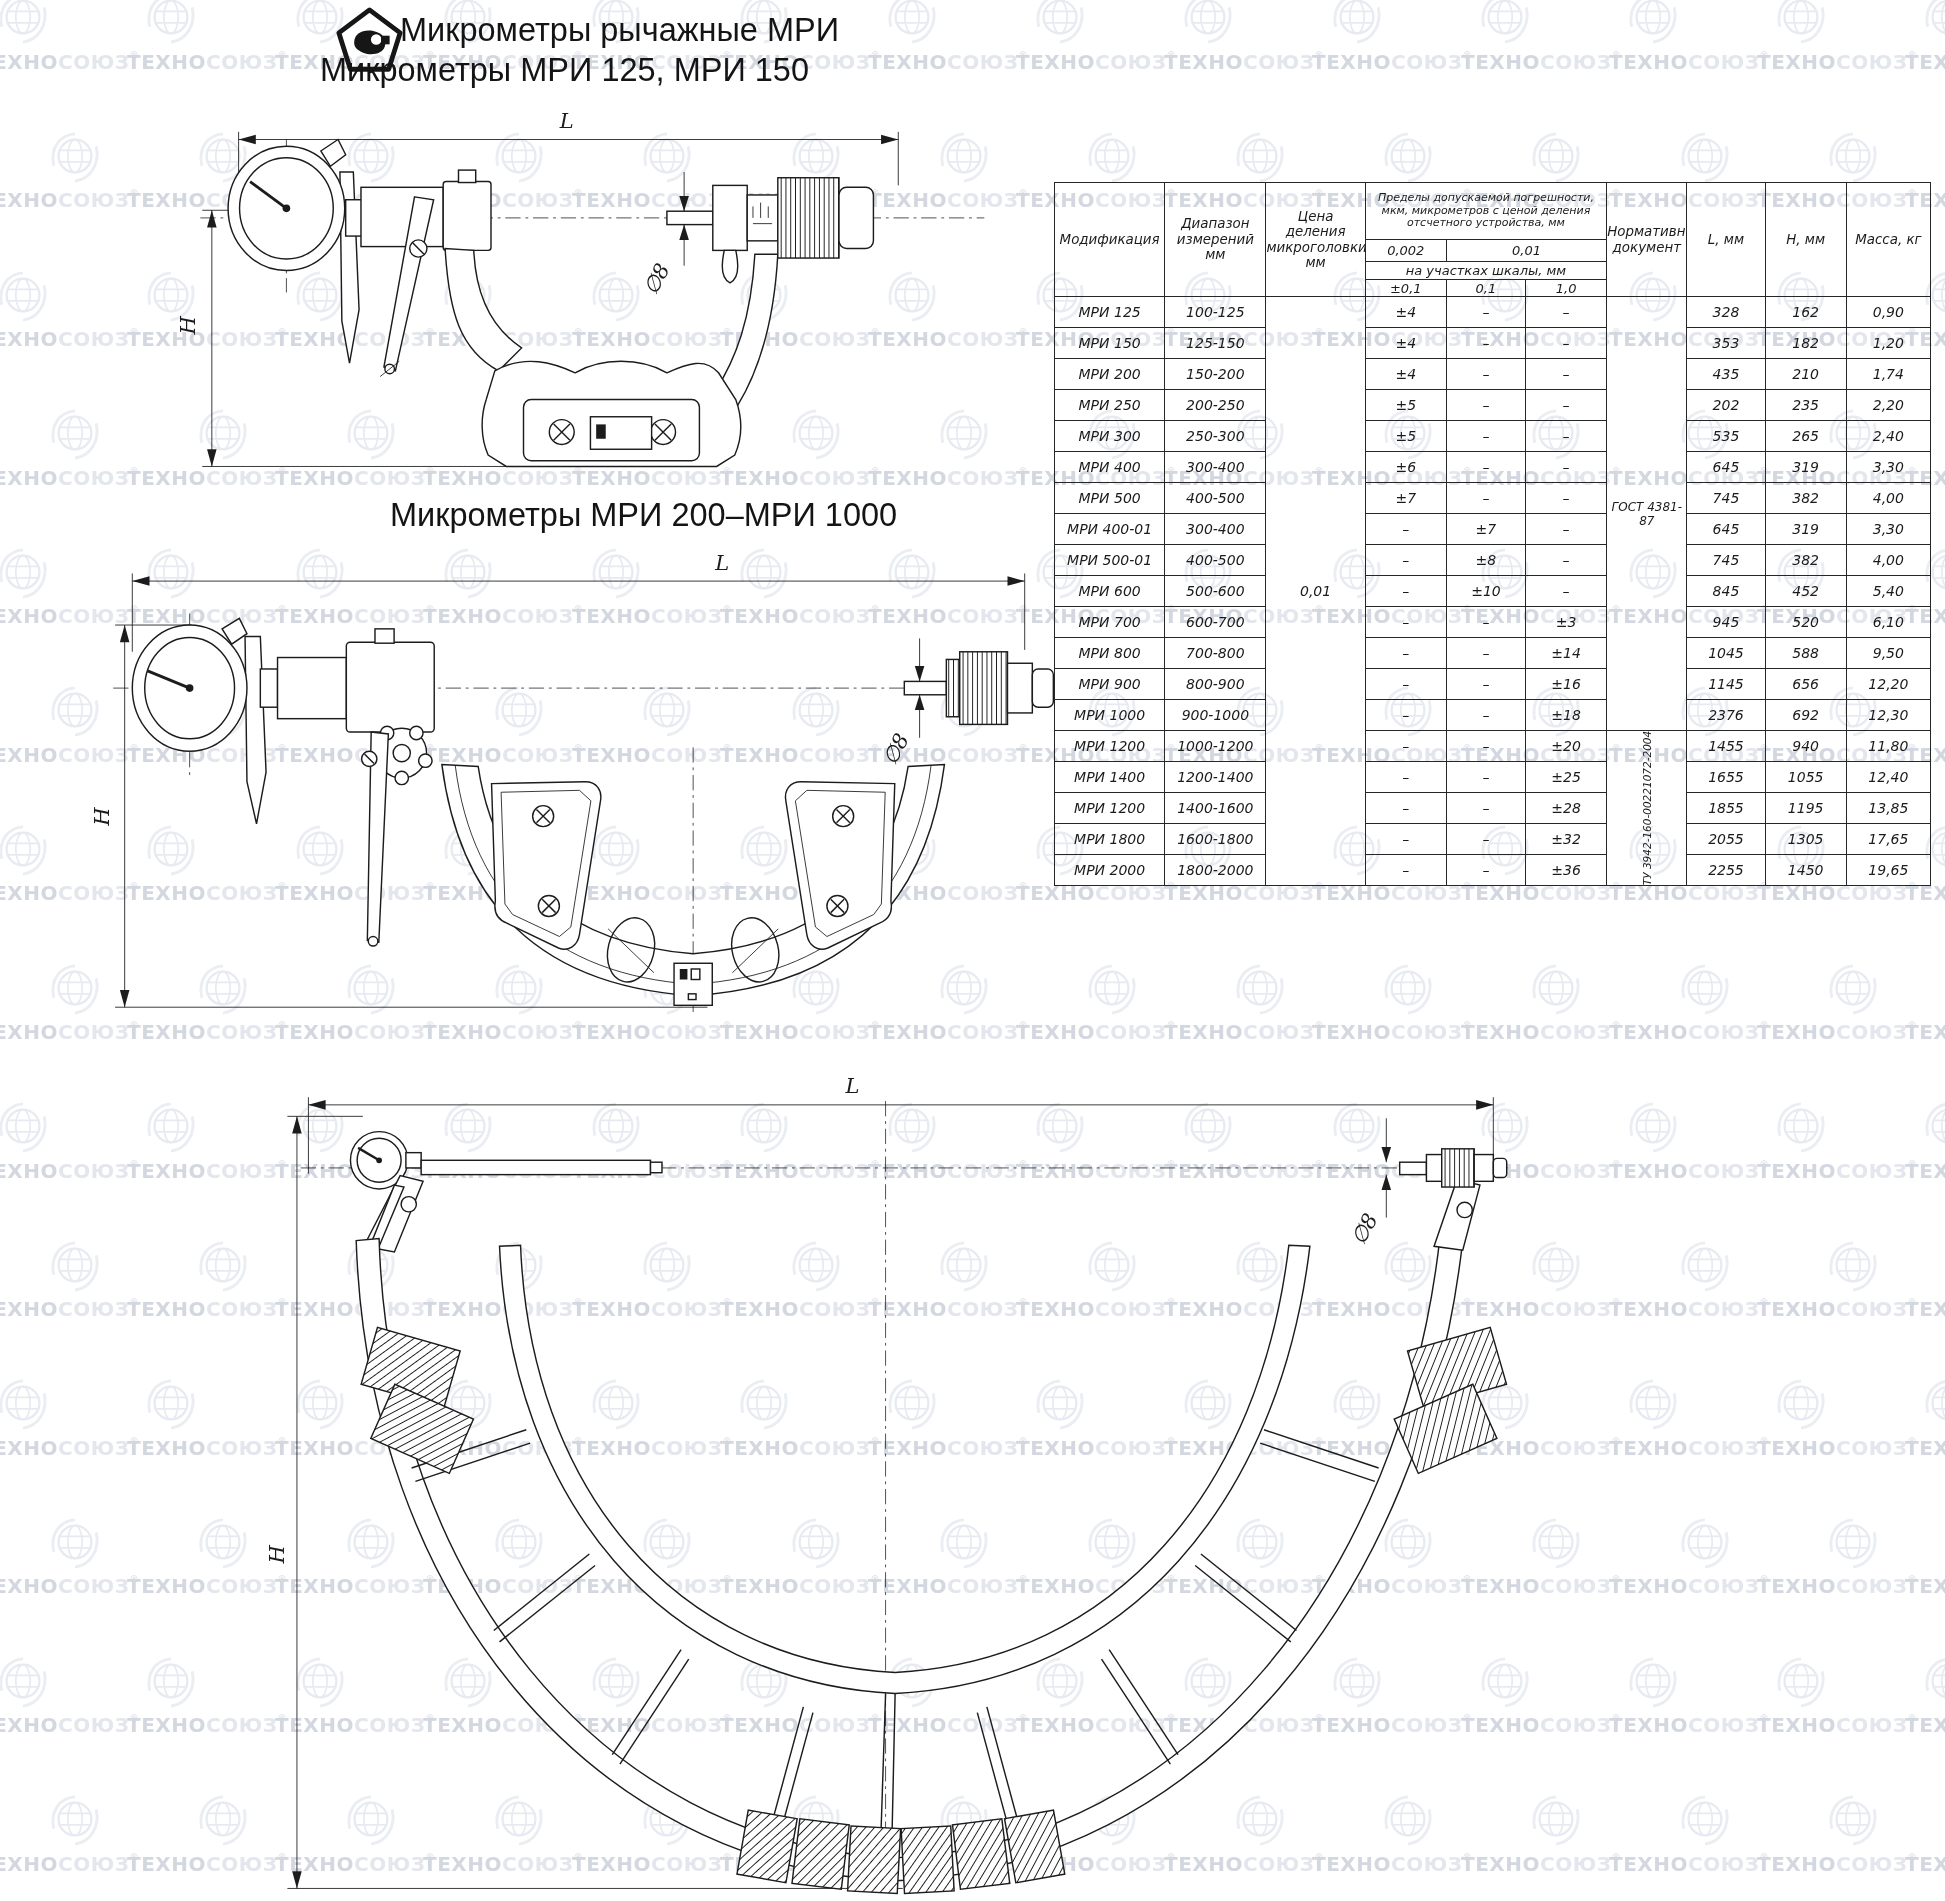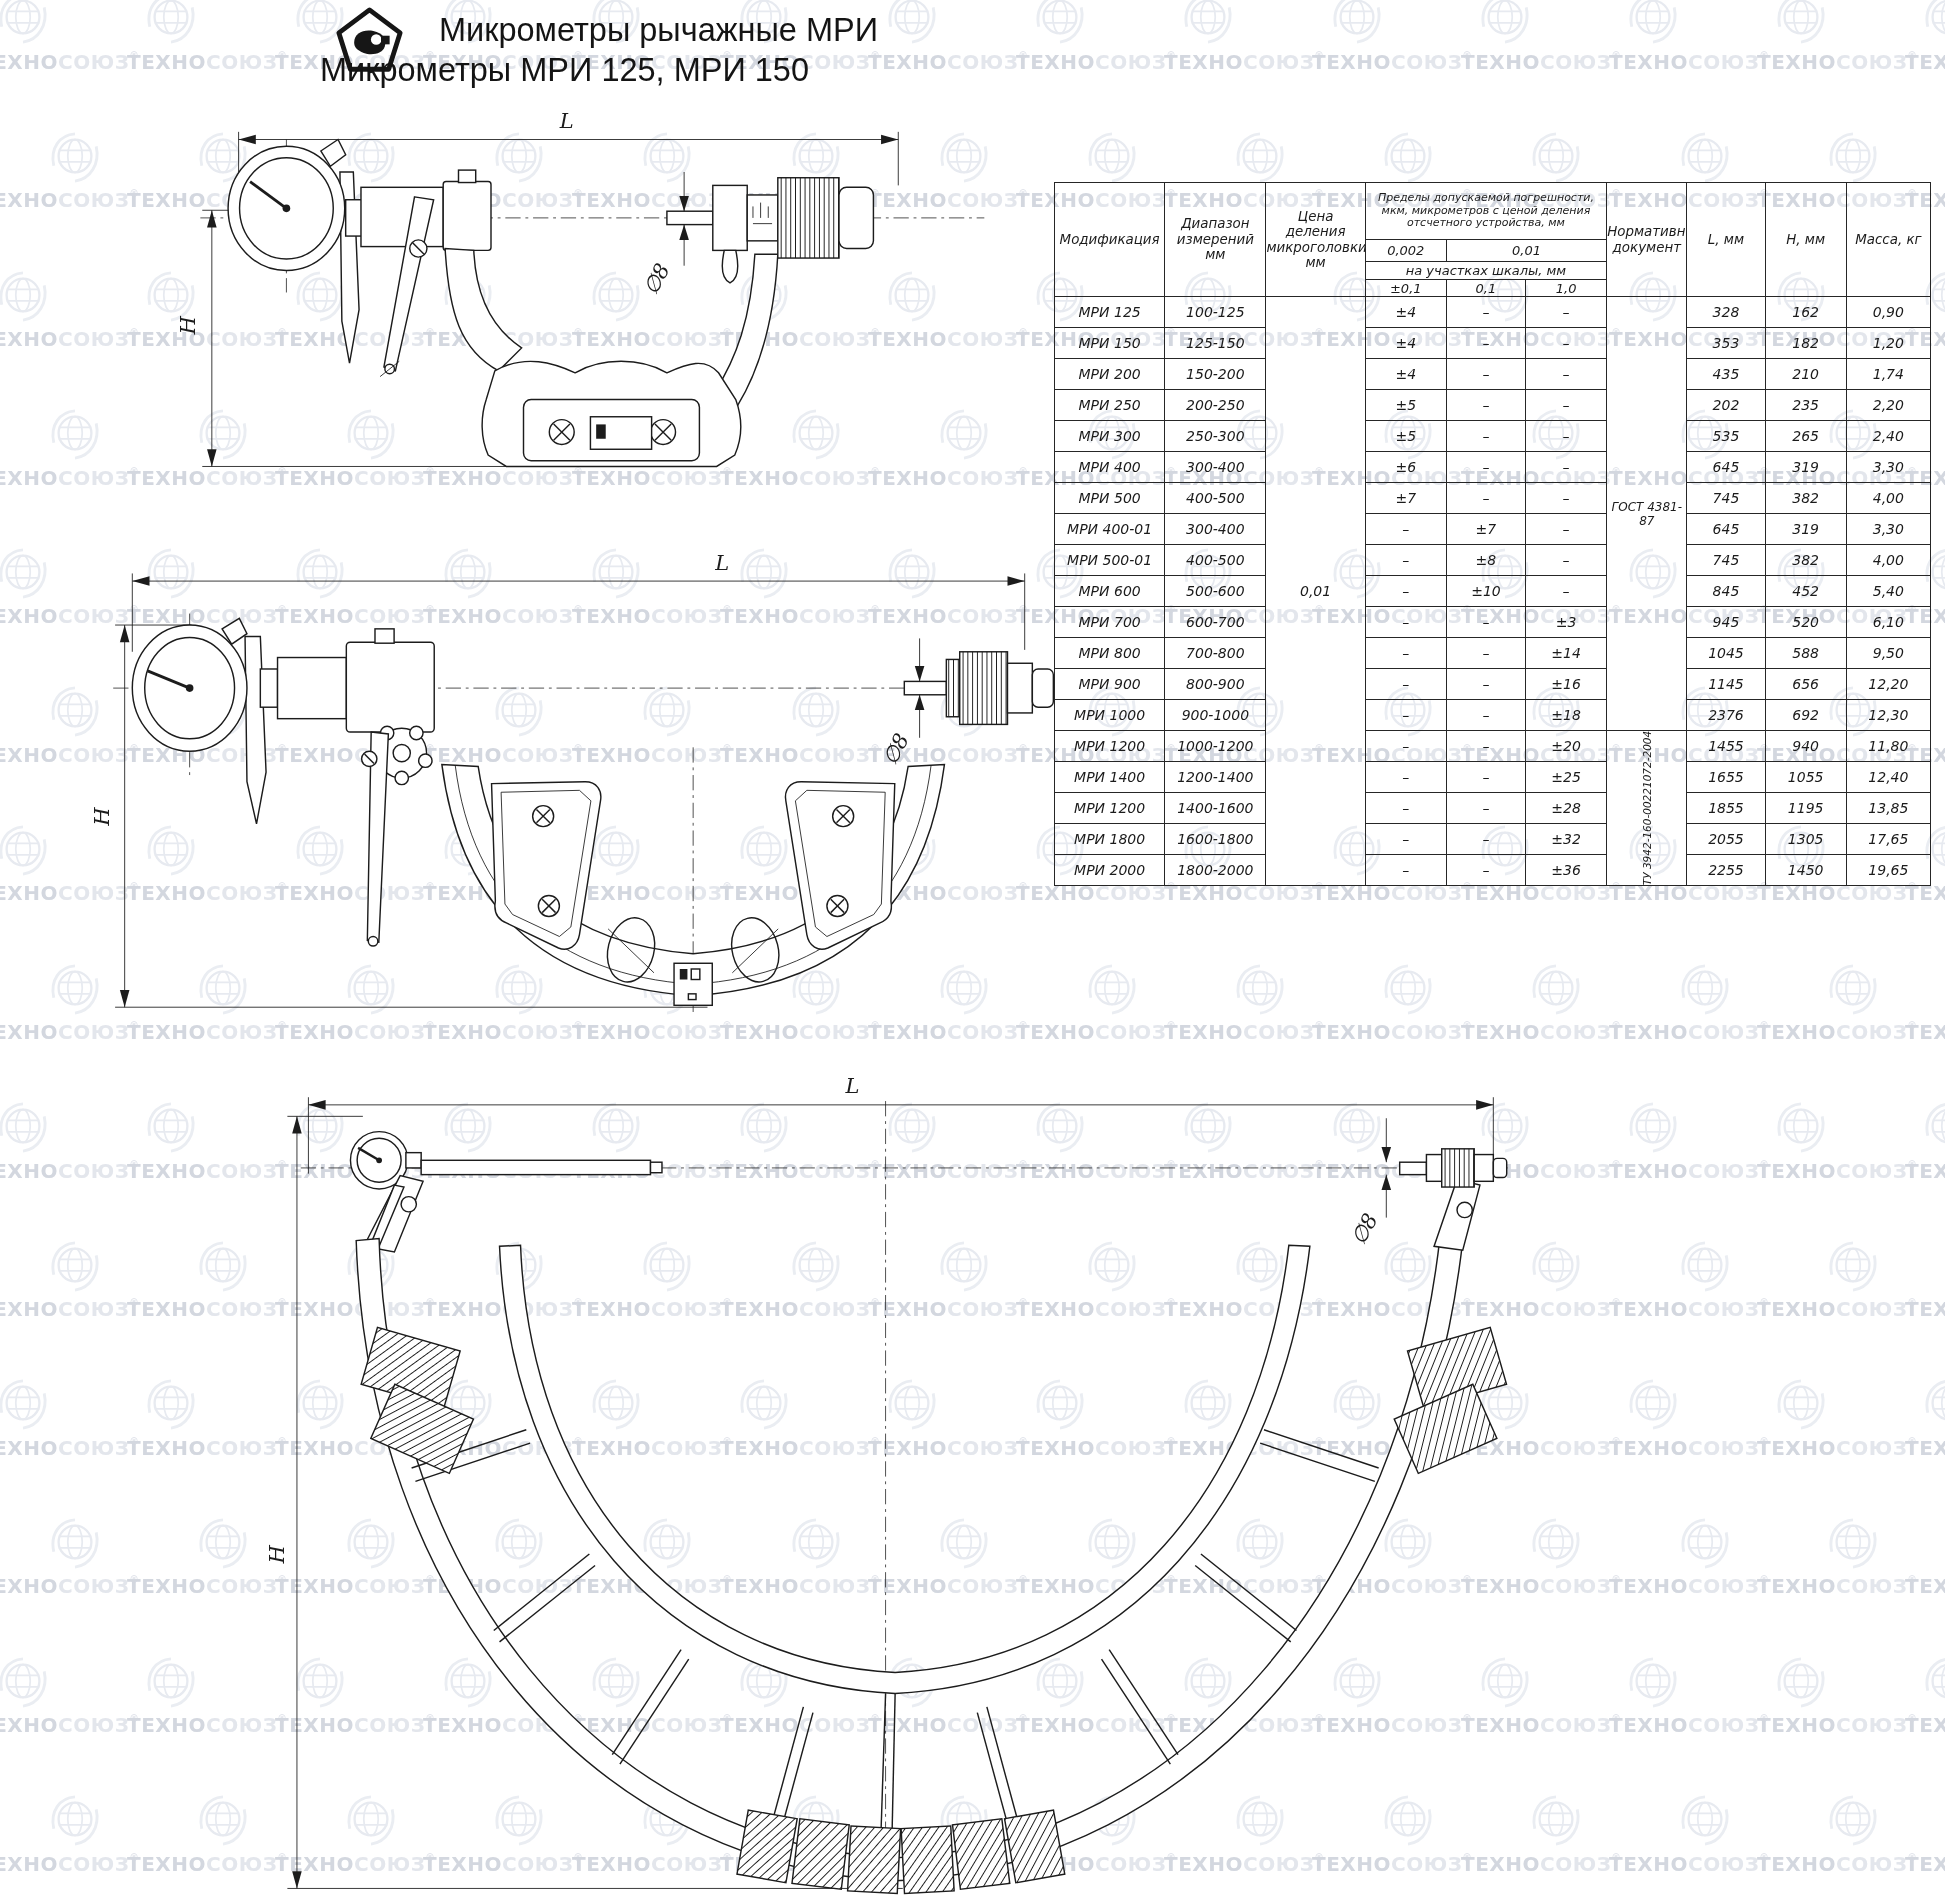--- a/index.html
+++ b/index.html
@@ -11,21 +11,21 @@
   #wm-layer{position:absolute;inset:0;z-index:0;pointer-events:none;overflow:hidden}
   .wm-cell{position:absolute;font-family:"DejaVu Sans",sans-serif;font-weight:700;
     font-size:20px;letter-spacing:0.5px;white-space:nowrap}
   .wm-t{color:#d3d7df}
   .wm-s{color:#e3e6ec}
   .wm-r{color:#e0e3ea;font-size:9.6px;vertical-align:9.6px}
   .globe{position:absolute}
   
   .content{position:absolute;inset:0;z-index:1}
   .abs{position:absolute}
-  .title-line{font-size:32.5px;line-height:1.1;text-align:right;color:#141414;
+  .title-line{font-size:32.5px;line-height:1.1;text-align:left;color:#141414;
     font-family:"Liberation Sans",sans-serif;font-weight:400}
   .dwg-label{font-size:32.5px;text-align:center;color:#141414;white-space:nowrap}
   
   table.spec{position:absolute;left:1054px;top:182px;width:877px;
     border-collapse:collapse;table-layout:fixed;background:transparent}
   table.spec col.c1{width:110px}  table.spec col.c2{width:101px}
   table.spec col.c3{width:99px}  table.spec col.c4{width:81px}
   table.spec col.c5{width:79px}   table.spec col.c6{width:81px}
   table.spec col.c7{width:80px}   table.spec col.c8{width:78px}
   table.spec col.c9{width:81px}   table.spec col.c10{width:84px}
@@ -1868,20 +1868,21 @@
 
     <g>
       <line x1="566" y1="92" x2="566" y2="133" class="thin"></line>
       <path class="ar" d="M566,133 L561,117 571,117 Z"></path>
       <line x1="566" y1="147" x2="566" y2="190" class="thin"></line>
       <path class="ar" d="M566,147 L561,163 571,163 Z"></path>
       <text transform="translate(536,222) rotate(-62)" class="dimtext">∅8</text>
     </g>
   </svg>
 
+  <div class="abs dwg-label" style="left:390px;top:497px;width:478px">Микрометры МРИ 200–МРИ 1000</div>
 
   <svg class="dwg" style="left:96px;top:537px" width="965" height="478" viewBox="0 0 1010 500">
     <defs>
       <pattern id="kn2" width="5" height="12" patternUnits="userSpaceOnUse">
         <rect width="5" height="12" fill="#fff"></rect>
           <line x1="2.5" y1="0" x2="2.5" y2="12" stroke="#1c1c1c" stroke-width="1"></line>
       </pattern>
       <g id="scrP2">
         <circle r="11" class="sw"></circle>
         <line x1="-7" y1="-7" x2="7" y2="7" class="s"></line>

